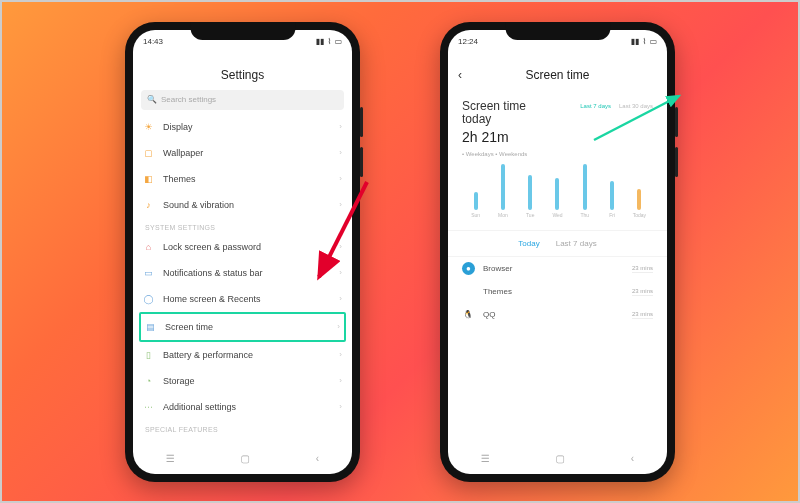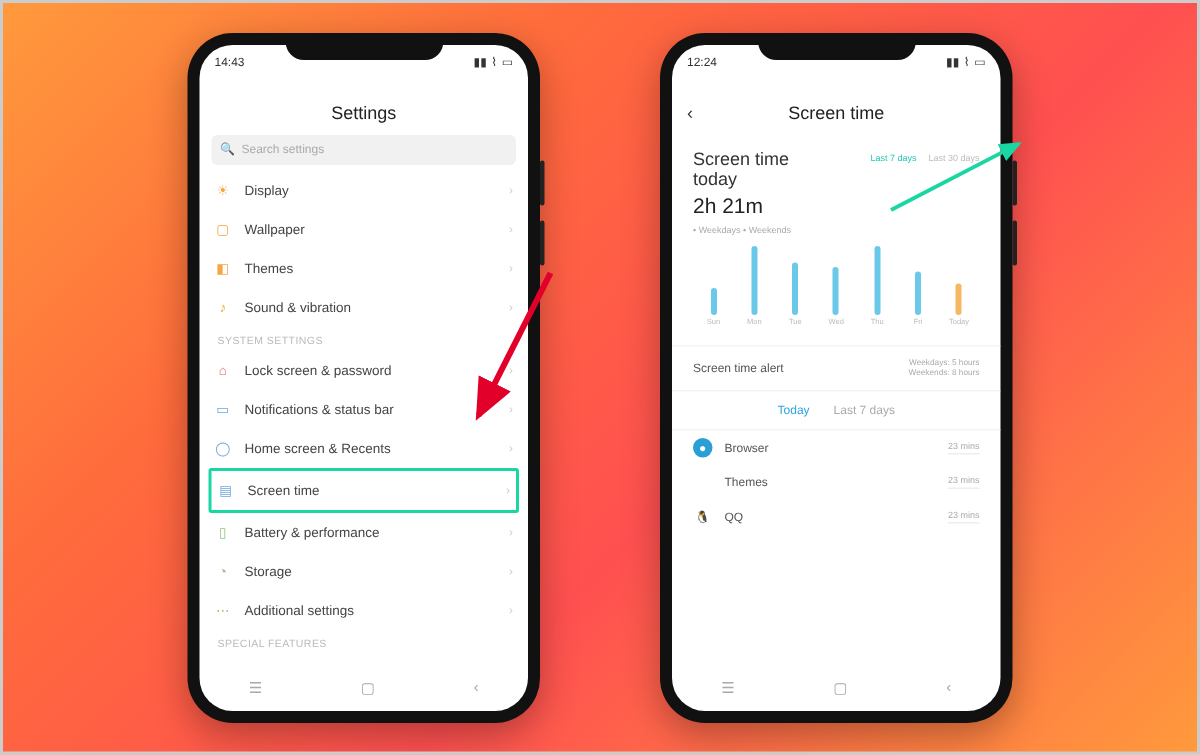--- a/index.html
+++ b/index.html
@@ -341,27 +341,20 @@
         <div class="bar-group">
           <div class="bar" style="height: 29.3333px; background: rgb(106, 200, 232);"></div>
           <div class="bar-label">Fri</div>
         </div>
         <div class="bar-group">
           <div class="bar orange" style="height: 21.0833px; background: rgb(244, 184, 96);"></div>
           <div class="bar-label">Today</div>
         </div>
       </div>
 
-    <div class="alert-row">
-      <span>Screen time alert</span>
-      <span class="small">
-        <div>Weekdays: 5 hours</div>
-        <div>Weekends: 8 hours</div>
-      </span>
-    </div>
 
     <div class="tab-row">
       <span class="active">Today</span>
       <span>Last 7 days</span>
     </div>
 
     <div id="apps-list">
         <div class="app-row">
           <span class="app-icon" style="background:#2a9fd6">●</span>
           <span class="app-name">Browser</span>

